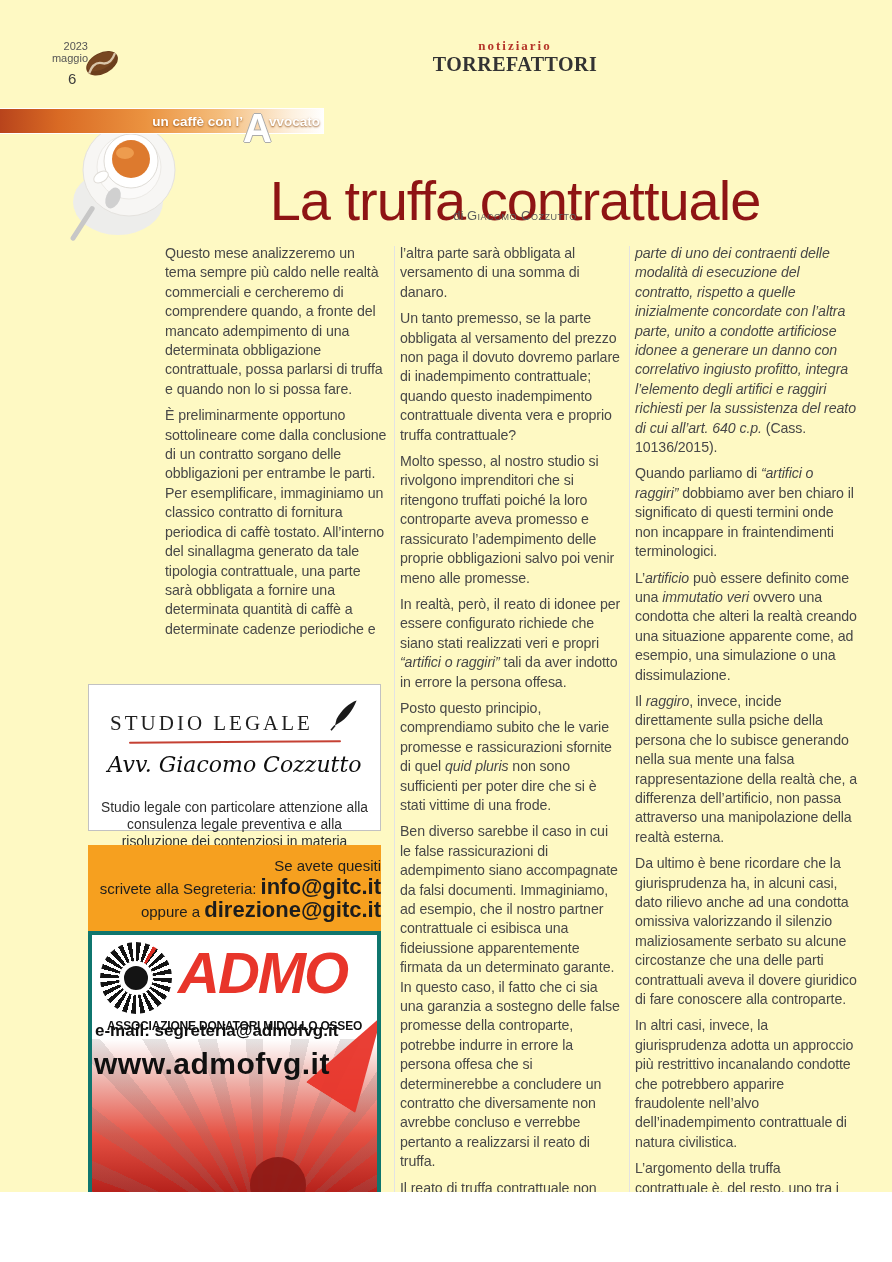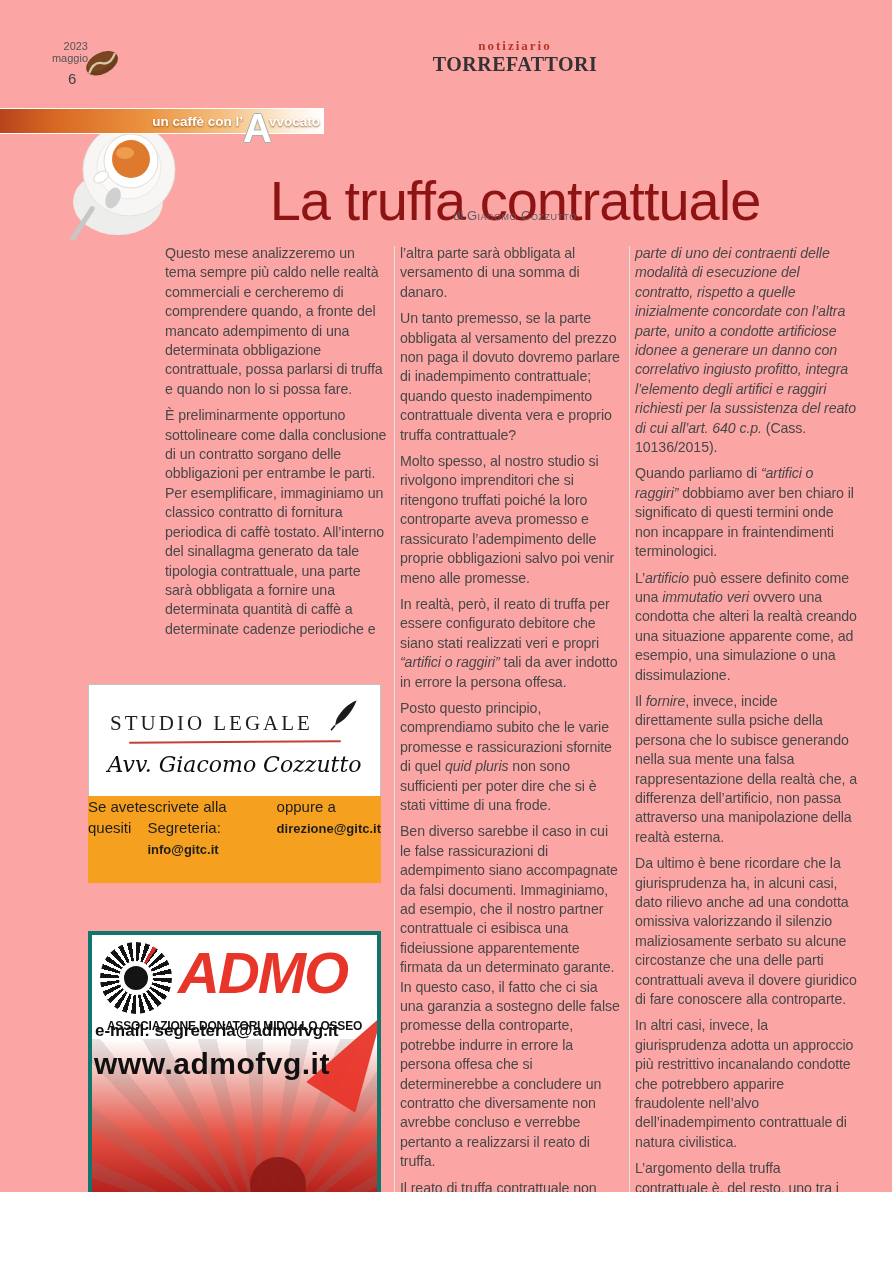--- a/index.html
+++ b/index.html
@@ -1,16 +1,16 @@
 <!DOCTYPE html>
 <html><head>
 <meta charset="utf-8">
 <style>
   html,body{margin:0;padding:0;background:#ffffff;}
-  .page{position:relative;width:892px;height:1192px;background:#fca5a5;overflow:hidden;
+  .page{position:relative;width:892px;height:1192px;background:#fef9c3;overflow:hidden;
         font-family:"Liberation Sans",sans-serif;color:#4a4a4a;}
 
   
   .date-block{position:absolute;left:38px;top:40px;width:50px;text-align:right;
               font-size:11px;line-height:12px;color:#555;}
   .page-num{position:absolute;left:68px;top:70px;font-size:15px;color:#3c3c3c;}
   .bean{position:absolute;}
   .bean-header{left:84px;top:50px;transform:rotate(-28deg);}
   .bean-footer{left:822px;top:1198px;transform:rotate(-12deg);}
   .masthead{position:absolute;left:375px;top:38px;width:280px;text-align:center;}
@@ -56,24 +56,24 @@
               padding-top:13px;box-sizing:border-box;}
   .studio-title-row{display:flex;justify-content:center;align-items:flex-end;gap:14px;}
   .studio-title{font-family:"Liberation Serif",serif;font-size:21px;letter-spacing:3px;color:#1f1f1f;}
   .red-underline{width:212px;height:2px;background:#c54134;margin:5px auto 9px;
                  transform:rotate(-0.4deg);border-radius:2px;}
   .lawyer{font-family:"DejaVu Serif",serif;font-style:italic;font-size:22px;color:#0e0e0e;
           margin-bottom:22px;}
   .studio-desc{font-size:13.8px;color:#2e2e2e;line-height:17px;padding:0 9px;}
 
   
-  .contact-box{position:absolute;left:88px;top:796px;width:293px;height:87px;background:#F6A01F;
-               color:#1d1d1d;text-align:left;display:flex;flex-direction:row;
+  .contact-box{position:absolute;left:88px;top:845px;width:293px;height:87px;background:#F6A01F;
+               color:#1d1d1d;text-align:right;display:flex;flex-direction:column;
                justify-content:center;font-size:15px;line-height:21px;box-sizing:border-box;}
-  .contact-box b{font-size:13px;}
+  .contact-box b{font-size:22px;}
 
   
   .admo-card{position:absolute;left:88px;top:931px;width:293px;height:287px;
              border:4px solid #0f766e;box-sizing:border-box;overflow:hidden;background:#fff;}
   .admo-top{position:relative;height:104px;}
   .sunburst{position:absolute;left:8px;top:7px;width:72px;height:72px;border-radius:50%;
             background:conic-gradient(from 18deg,rgba(0,0,0,0) 0 10deg,#d92b22 10deg 17deg,rgba(0,0,0,0) 17deg 360deg),
                        repeating-conic-gradient(#141414 0 8deg,#ffffff 8deg 15deg);}
   .sunburst::after{content:"";position:absolute;left:50%;top:50%;width:24px;height:24px;
             transform:translate(-50%,-50%);background:#141414;border:5px solid #fff;border-radius:50%;}
@@ -147,30 +147,30 @@
   <div class="vline v2"></div>
 
   <div class="col c0">
       <p><span>Questo mese analizzeremo un tema sempre più caldo nelle realtà commerciali e cercheremo di comprendere quando, a fronte del mancato adempimento di una determinata obbligazione contrattuale, possa parlarsi di truffa e quando non lo si possa fare.</span></p>
       <p><span>È preliminarmente opportuno sottolineare come dalla conclusione di un contratto sorgano delle obbligazioni per entrambe le parti. Per esemplificare, immaginiamo un classico contratto di fornitura periodica di caffè tostato. All’interno del sinallagma generato da tale tipologia contrattuale, una parte sarà obbligata a fornire una determinata quantità di caffè a determinate cadenze periodiche e</span></p>
     </div>
   <div class="col c1">
       <p><span>l’altra parte sarà obbligata al versamento di una somma di danaro.</span></p>
       <p><span>Un tanto premesso, se la parte obbligata al versamento del prezzo non paga il dovuto dovremo parlare di inadempimento contrattuale; quando questo inadempimento contrattuale diventa vera e proprio truffa contrattuale?</span></p>
       <p><span>Molto spesso, al nostro studio si rivolgono imprenditori che si ritengono truffati poiché la loro controparte aveva promesso e rassicurato l’adempimento delle proprie obbligazioni salvo poi venir meno alle promesse.</span></p>
-      <p><span>In realtà, però, il reato di truffa per essere configurato debitore che siano stati realizzati veri e propri </span><span class="it">“artifici o raggiri”</span><span> tali da aver indotto in errore la persona offesa.</span></p>
+      <p><span>In realtà, però, il reato di idonee per essere configurato richiede che siano stati realizzati veri e propri </span><span class="it">“artifici o raggiri”</span><span> tali da aver indotto in errore la persona offesa.</span></p>
       <p><span>Posto questo principio, comprendiamo subito che le varie promesse e rassicurazioni sfornite di quel </span><span class="it">quid pluris</span><span> non sono sufficienti per poter dire che si è stati vittime di una frode.</span></p>
       <p><span>Ben diverso sarebbe il caso in cui le false rassicurazioni di adempimento siano accompagnate da falsi documenti. Immaginiamo, ad esempio, che il nostro partner contrattuale ci esibisca una fideiussione apparentemente firmata da un determinato garante. In questo caso, il fatto che ci sia una garanzia a sostegno delle false promesse della controparte, potrebbe indurre in errore la persona offesa che si determinerebbe a concludere un contratto che diversamente non avrebbe concluso e verrebbe pertanto a realizzarsi il reato di truffa.</span></p>
       <p><span>Il reato di truffa contrattuale non deve necessariamente coinvolgere la fase generativa del contratto, ben potendo avere riguardo anche e solo alla fase esecutiva del contratto stesso. Con le parole della Suprema Corte di Cassazione, infatti, possiamo dire che </span></p>
     </div>
   <div class="col c2">
       <p><span class="it">parte di uno dei contraenti delle modalità di esecuzione del contratto, rispetto a quelle inizialmente concordate con l’altra parte, unito a condotte artificiose idonee a generare un danno con correlativo ingiusto profitto, integra l’elemento degli artifici e raggiri richiesti per la sussistenza del reato di cui all’art. 640 c.p.</span><span> (Cass. 10136/2015).</span></p>
       <p><span>Quando parliamo di </span><span class="it">“artifici o raggiri”</span><span> dobbiamo aver ben chiaro il significato di questi termini onde non incappare in fraintendimenti terminologici.</span></p>
       <p><span>L’</span><span class="it">artificio</span><span> può essere definito come una </span><span class="it">immutatio veri</span><span> ovvero una condotta che alteri la realtà creando una situazione apparente come, ad esempio, una simulazione o una dissimulazione.</span></p>
-      <p><span>Il </span><span class="it">fornire</span><span>, invece, incide direttamente sulla psiche della persona che lo subisce generando nella sua mente una falsa rappresentazione della realtà che, a differenza dell’artificio, non passa attraverso una manipolazione della realtà esterna.</span></p>
+      <p><span>Il </span><span class="it">raggiro</span><span>, invece, incide direttamente sulla psiche della persona che lo subisce generando nella sua mente una falsa rappresentazione della realtà che, a differenza dell’artificio, non passa attraverso una manipolazione della realtà esterna.</span></p>
       <p><span>Da ultimo è bene ricordare che la giurisprudenza ha, in alcuni casi, dato rilievo anche ad una condotta omissiva valorizzando il silenzio maliziosamente serbato su alcune circostanze che una delle parti contrattuali aveva il dovere giuridico di fare conoscere alla controparte.</span></p>
       <p><span>In altri casi, invece, la giurisprudenza adotta un approccio più restrittivo incanalando condotte che potrebbero apparire fraudolente nell’alvo dell’inadempimento contrattuale di natura civilistica.</span></p>
       <p><span>L’argomento della truffa contrattuale è, del resto, uno tra i temi più complessi e articolati e la nostra rubrica non ci consente che di tracciarne i sommi capi. In ogni caso, in base a quanto precede, bene si comprende come di certo non ogni inadempimento contrattuale, sebbene accompagnato da solenni promesse, comporti una responsabilità penale in capo al debitore.</span></p>
     </div>
 
   <div class="studio-box">
     <div class="studio-title-row">
       <span class="studio-title">STUDIO LEGALE</span>
       <span>
         <svg width="32" height="34" viewBox="0 0 40 40">

